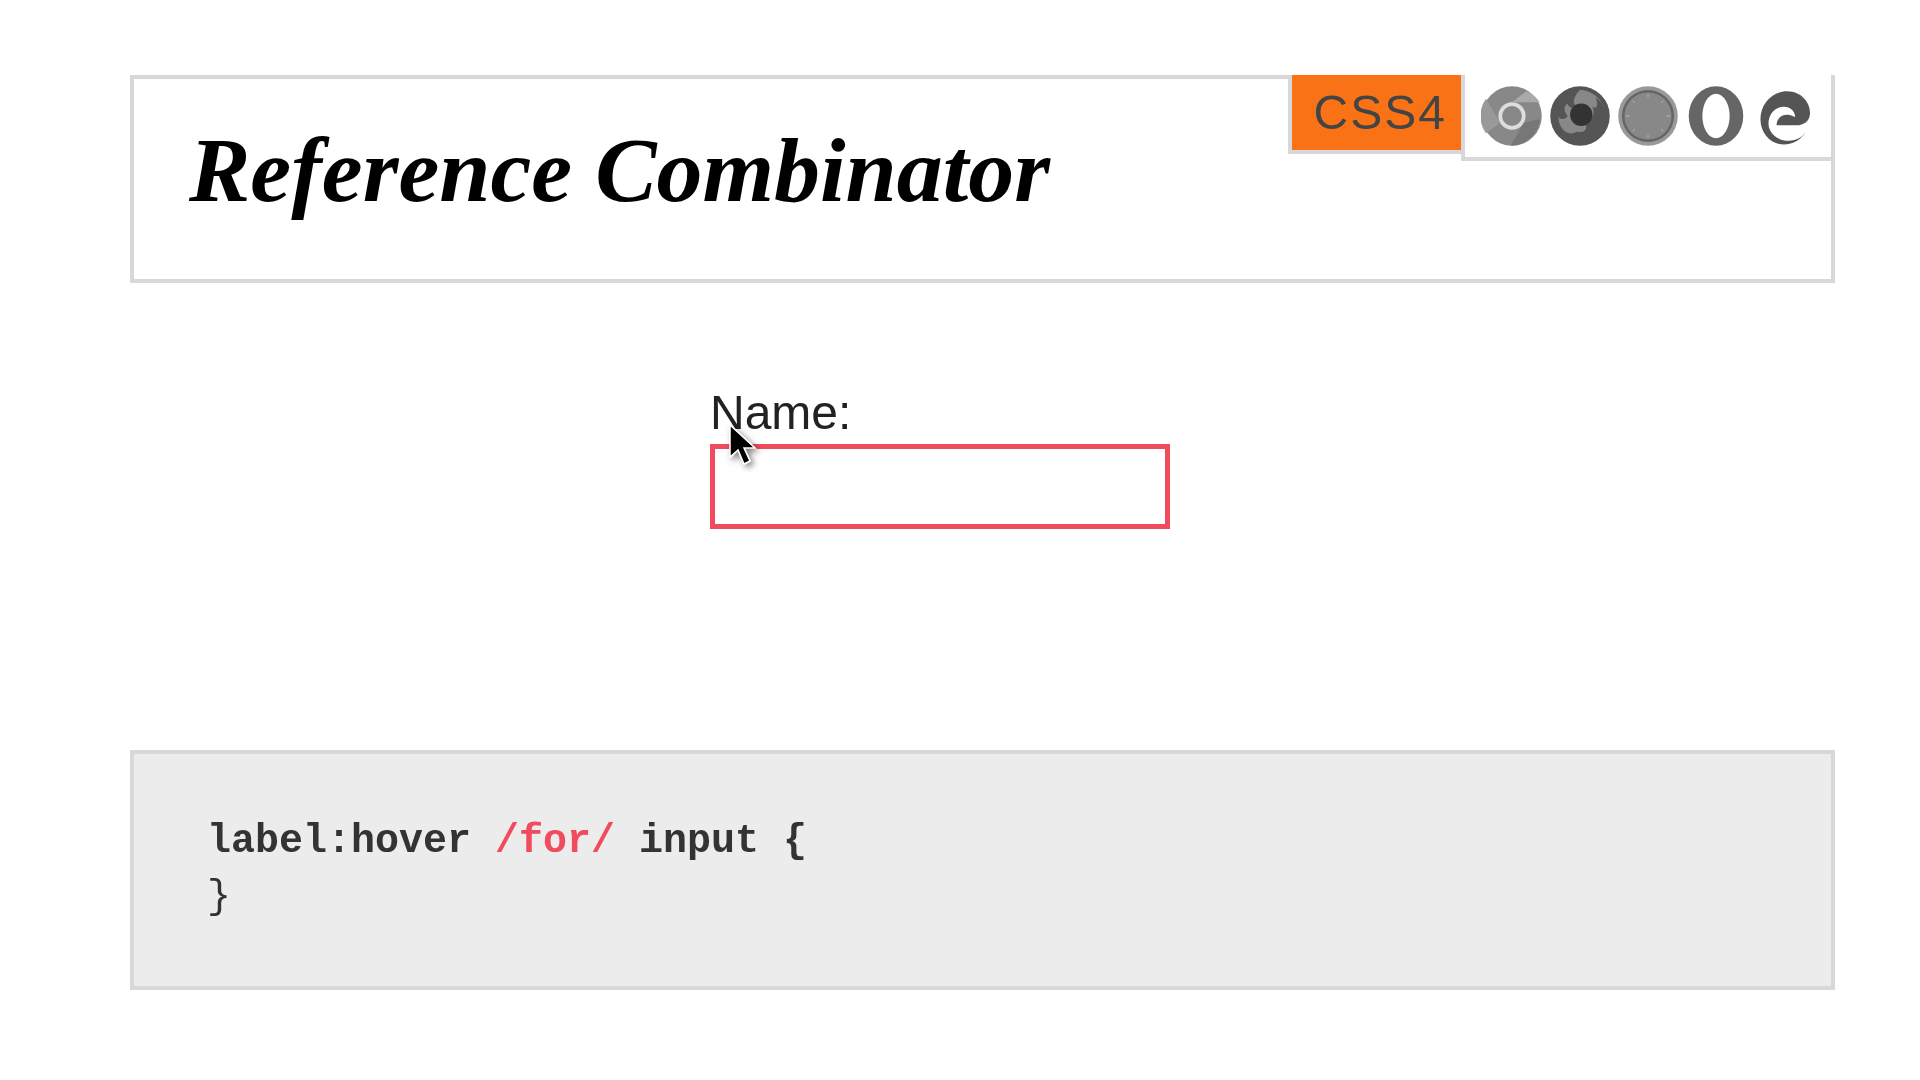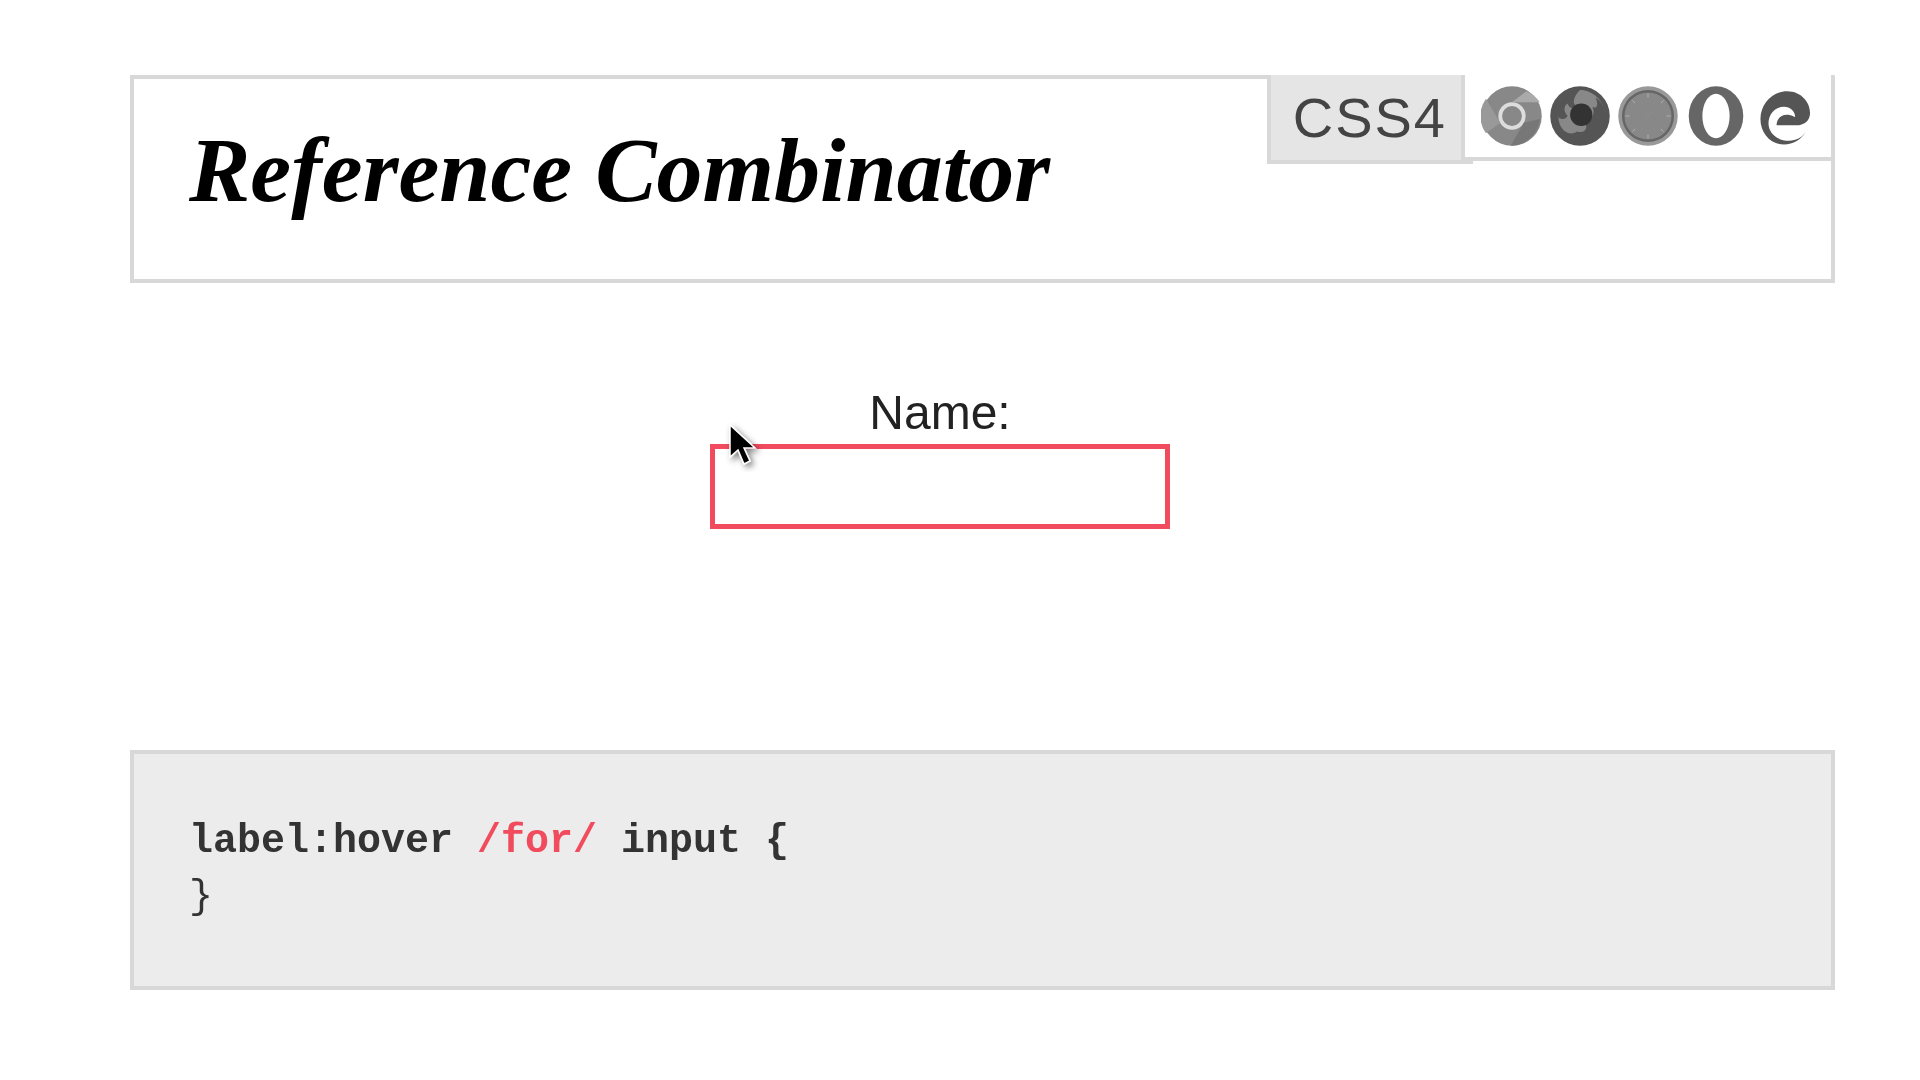--- a/index.html
+++ b/index.html
@@ -39,25 +39,25 @@
     }
     
     .css-badge {
       position: absolute;
       top: -4px;
       right: 358px;
       border: 4px solid #d8d8d8;
       border-top: none;
       padding: 10px 22px;
       font-family: "Helvetica Neue", Arial, sans-serif;
-      font-size: 56px;
+      font-size: 48px;
       font-weight: 500;
       letter-spacing: 2px;
       color: #444;
-      background: #e5e5e5;
+      background: #f97316;
     }
     
     .browser-icons {
       position: absolute;
       top: -4px;
       right: -4px;
       border: 4px solid #d8d8d8;
       border-top: none;
       padding: 10px 16px;
       display: flex;
@@ -79,21 +79,20 @@
       top: 385px;
       left: 710px;
     }
     
     .demo-label {
       font-size: 48px;
       font-family: "Helvetica Neue", Arial, sans-serif;
       font-weight: 300;
       color: #222;
       margin-bottom: 4px;
-      text-align: center;
     }
     
     .demo-input {
       width: 460px;
       height: 85px;
       border: 5px solid #F04C5D;
       background: #ffffff;
       outline: none;
       font-size: 32px;
       padding: 0 10px;
@@ -107,21 +106,21 @@
       z-index: 10;
     }
     
     .code-box {
       position: absolute;
       bottom: 90px;
       left: 130px;
       right: 85px;
       background: #ececec;
       border: 4px solid #d8d8d8;
-      padding: 60px 55px;
+      padding: 60px 73px;
     }
     
     .code-line {
       font-family: "Menlo", "Consolas", "Courier New", monospace;
       font-size: 40px;
       line-height: 1.4;
       color: #333;
     }
     
     .code-bold {

